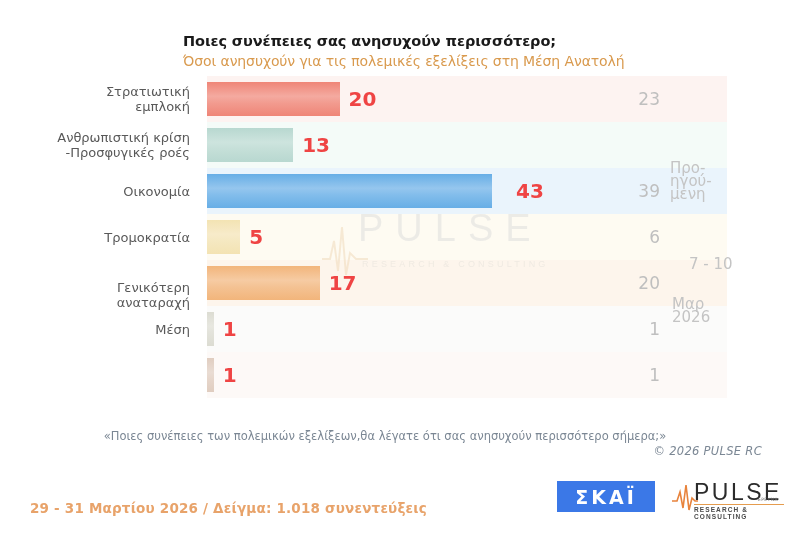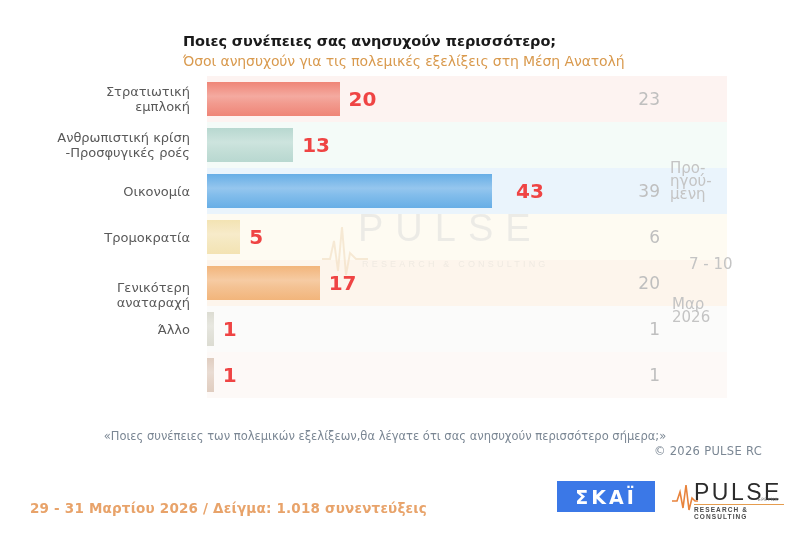--- a/index.html
+++ b/index.html
@@ -175,20 +175,21 @@
   }
   #copyright {
     position: absolute;
     left: 0;
     top: 444px;
     width: 762px;
     text-align: right;
     font-size: 11.5px;
     color: #7b8794;
     letter-spacing: 0.3px;
+    font-style: italic;
   }
 
   
   #bottom {
     position: absolute;
     left: 0;
     top: 473px;
     width: 680px;
     height: 66px;
   }
@@ -337,21 +338,21 @@
           <span style="white-space: pre-line; margin-top: 24px;">Γενικότερη
 αναταραχή</span>
         </div>
         <div class="bar" style="width: 112.71px; background: linear-gradient(rgb(242, 181, 123) 0%, rgb(246, 203, 163) 42%, rgb(244, 194, 147) 62%, rgb(242, 181, 123) 100%);"></div>
         <div class="bar-value" style="left: 328.71px;">17</div>
         <div class="prev-value">20</div>
       </div>
       <div class="row" style="top: 230px;">
         <div class="row-bg" style="background: rgb(251, 251, 250);"></div>
         <div class="cat-label">
-          <span style="white-space: pre-line;">Άλλο</span>
+          <span style="white-space: pre-line;">Μέση</span>
         </div>
         <div class="bar" style="width: 6.63px; background: linear-gradient(rgb(220, 220, 210) 0%, rgb(231, 231, 224) 42%, rgb(226, 226, 218) 62%, rgb(220, 220, 210) 100%);"></div>
         <div class="bar-value" style="left: 222.63px;">1</div>
         <div class="prev-value">1</div>
       </div>
       <div class="row" style="top: 276px;">
         <div class="row-bg" style="background: rgb(253, 249, 247);"></div>
         <div class="bar" style="width: 6.63px; background: linear-gradient(rgb(224, 205, 192) 0%, rgb(233, 220, 211) 42%, rgb(230, 214, 203) 62%, rgb(224, 205, 192) 100%);"></div>
         <div class="bar-value" style="left: 222.63px;">1</div>
         <div class="prev-value">1</div>

